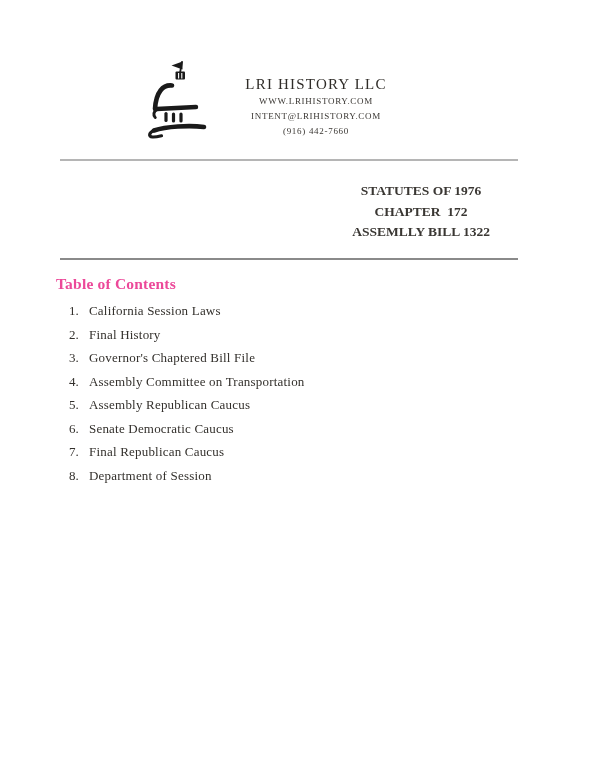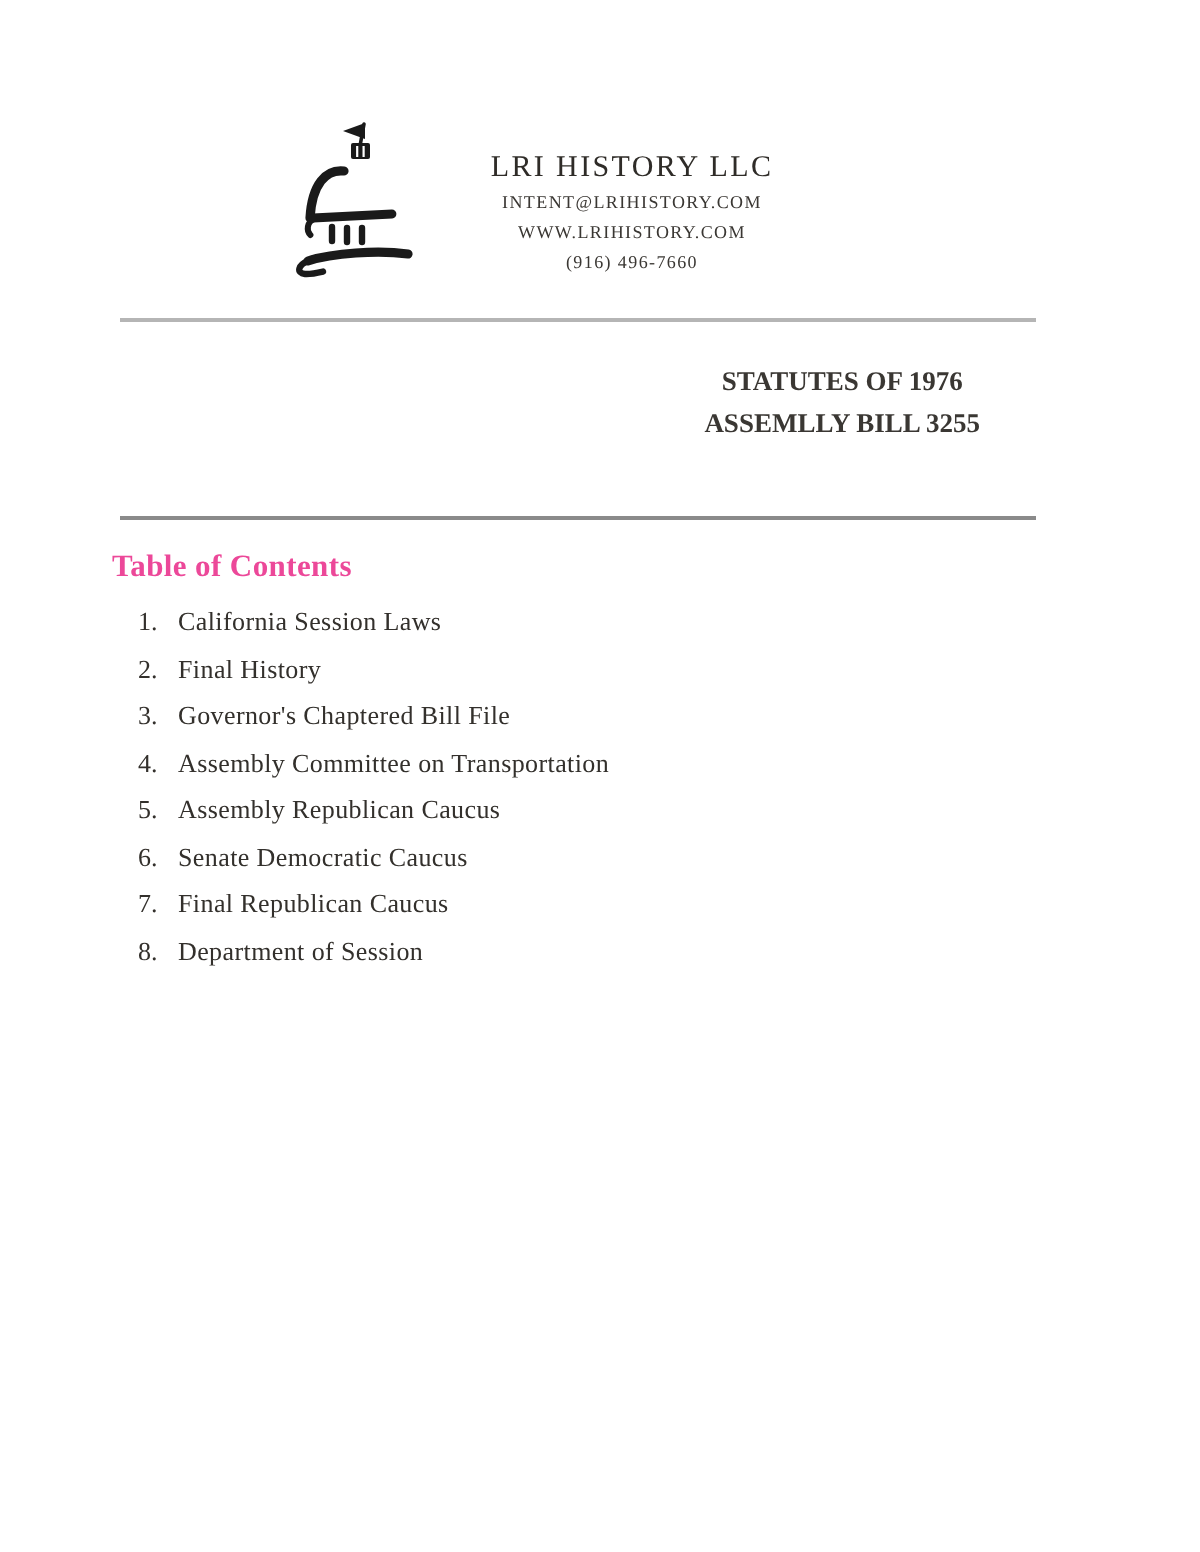--- a/index.html
+++ b/index.html
@@ -144,34 +144,35 @@
       <path d="M 22,56.5 V 63.5" stroke-width="3.2"></path>
       <path d="M 29.5,57 V 64" stroke-width="3.2"></path>
       <path d="M 37,57 V 64" stroke-width="3.2"></path>
 
       <path d="M 60,70 C 45,68 22,69.5 10,73.5" stroke-width="4.6"></path>
       <path d="M 10,73.5 C 5,75.5 4,79.5 8.5,80 C 11.5,80.2 14.5,79.5 17.5,78.8" stroke-width="3.2"></path>
     </svg>
 
     <div class="header-text">
       <div class="company-name">LRI HISTORY LLC</div>
+      <div class="contact-line">WWW.LRIHISTORY.COM</div>
       <div class="contact-line">INTENT@LRIHISTORY.COM</div>
-      <div class="contact-line">WWW.LRIHISTORY.COM</div>
-      <div class="contact-line">(916) 496-7660</div>
+      <div class="contact-line">(916) 442-7660</div>
     </div>
   </div>
 
   <div class="rule rule-top"></div>
 
   <div class="reference">
 
       <div class="ref-line">STATUTES OF 1976</div>
 
-
-      <div class="ref-line">ASSEMLLY BILL 3255</div>
+      <div class="ref-line">CHAPTER  172</div>
+
+      <div class="ref-line">ASSEMLLY BILL 1322</div>
     </div>
 
   <div class="rule rule-bottom"></div>
 
   <h1 class="toc-title">Table of Contents</h1>
 
   <ol class="toc-list">
 
       <li class="toc-item">
         <span class="toc-num">1.</span>

